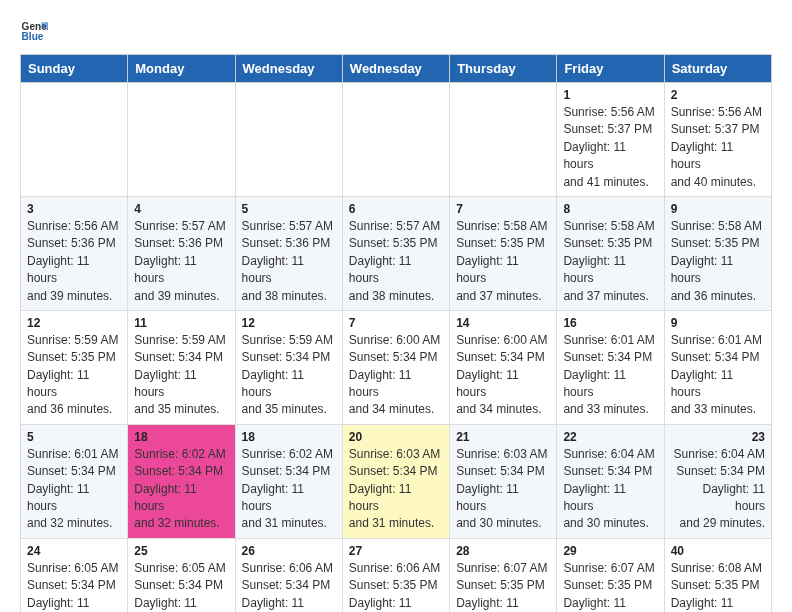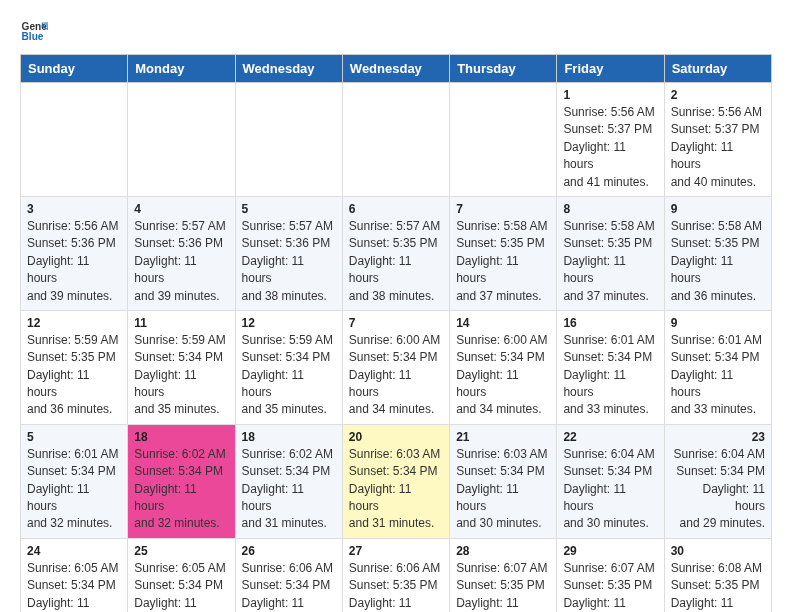--- a/index.html
+++ b/index.html
@@ -247,19 +247,19 @@
           </td>
           <td>
             <div class="day-num">28</div>
             <div class="day-info">Sunrise: 6:07 AM<br>Sunset: 5:35 PM<br>Daylight: 11 hours<br>and 28 minutes.</div>
           </td>
           <td>
             <div class="day-num">29</div>
             <div class="day-info">Sunrise: 6:07 AM<br>Sunset: 5:35 PM<br>Daylight: 11 hours<br>and 27 minutes.</div>
           </td>
           <td>
-            <div class="day-num">30</div>
+            <div class="day-num">40</div>
             <div class="day-info">Sunrise: 6:08 AM<br>Sunset: 5:35 PM<br>Daylight: 11 hours<br>and 27 minutes.</div>
           </td>
         </tr>
       </tbody>
   </table>
 </div>
 
 </body></html>

